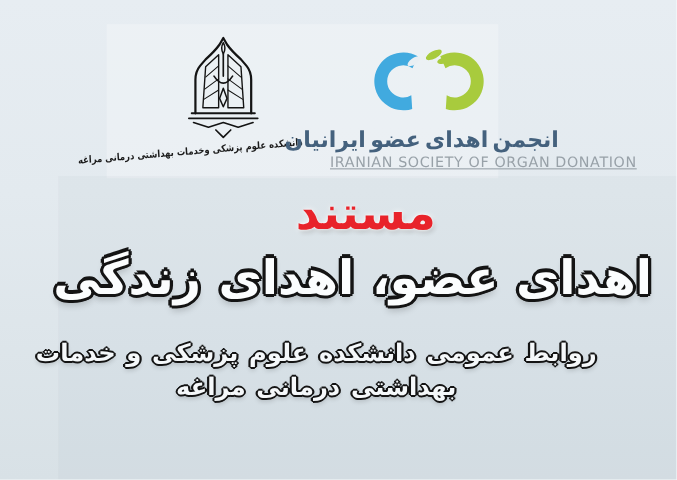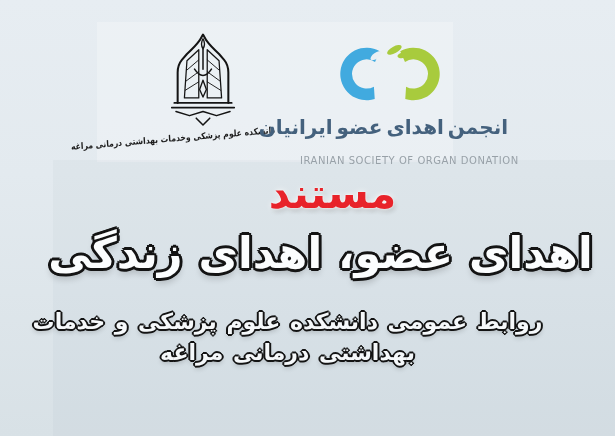--- a/index.html
+++ b/index.html
@@ -26,21 +26,21 @@
     direction:rtl;
   }
   
   .isod-logo{position:absolute;left:300px;top:36px;width:208px;text-align:center;}
   .isod-logo svg{display:block;margin:0 auto;transform:translateX(-14px);}
   .isod-fa{
     margin-top:3px;font-size:20px;font-weight:bold;color:#44617d;
     direction:rtl;word-spacing:-3px;white-space:nowrap;letter-spacing:-0.5px;
   }
   .isod-en{
-    margin-top:16px;font-size:10px;color:#98a1a8;letter-spacing:0.55px;white-space:nowrap;
+    margin-top:2px;font-size:13px;color:#98a1a8;letter-spacing:0.55px;white-space:nowrap;text-decoration:underline;
   }
   
   .kicker{
     position:absolute;top:170px;left:0;width:615px;text-align:center;
     transform:translateX(25px);
     font-size:42px;font-weight:bold;color:#e8232a;direction:rtl;line-height:1.15;
     text-shadow:0 0 2px #ffffff,0 0 6px rgba(255,255,255,.85),2px 3px 4px rgba(0,0,0,.18);
   }
   
   .main-title{

